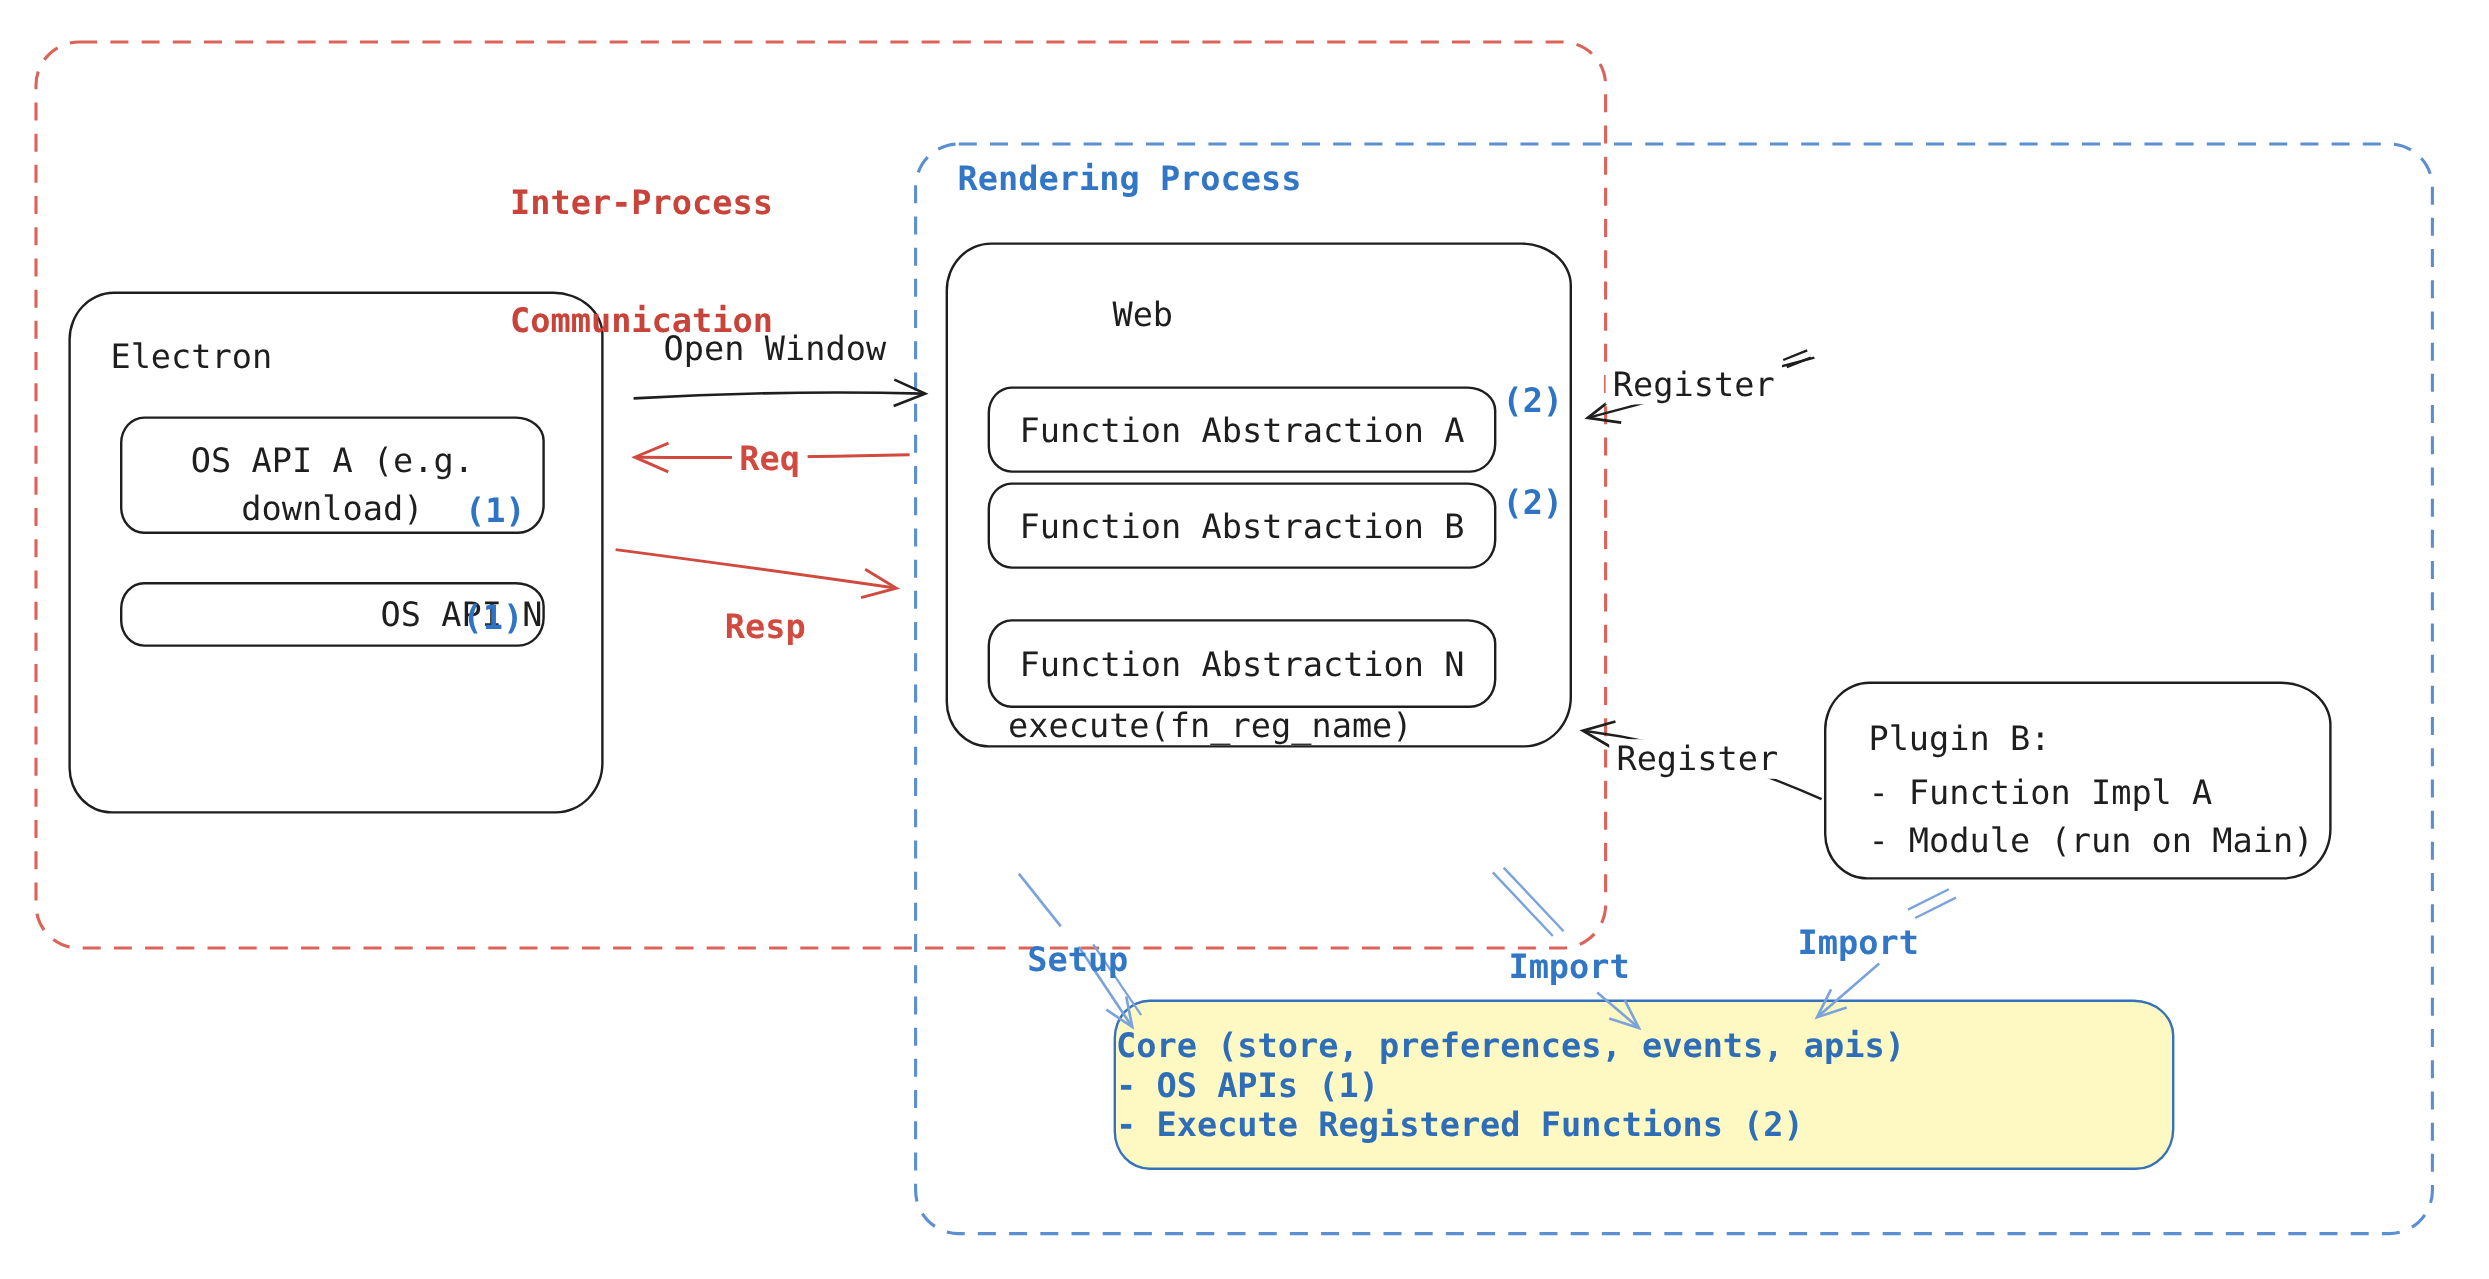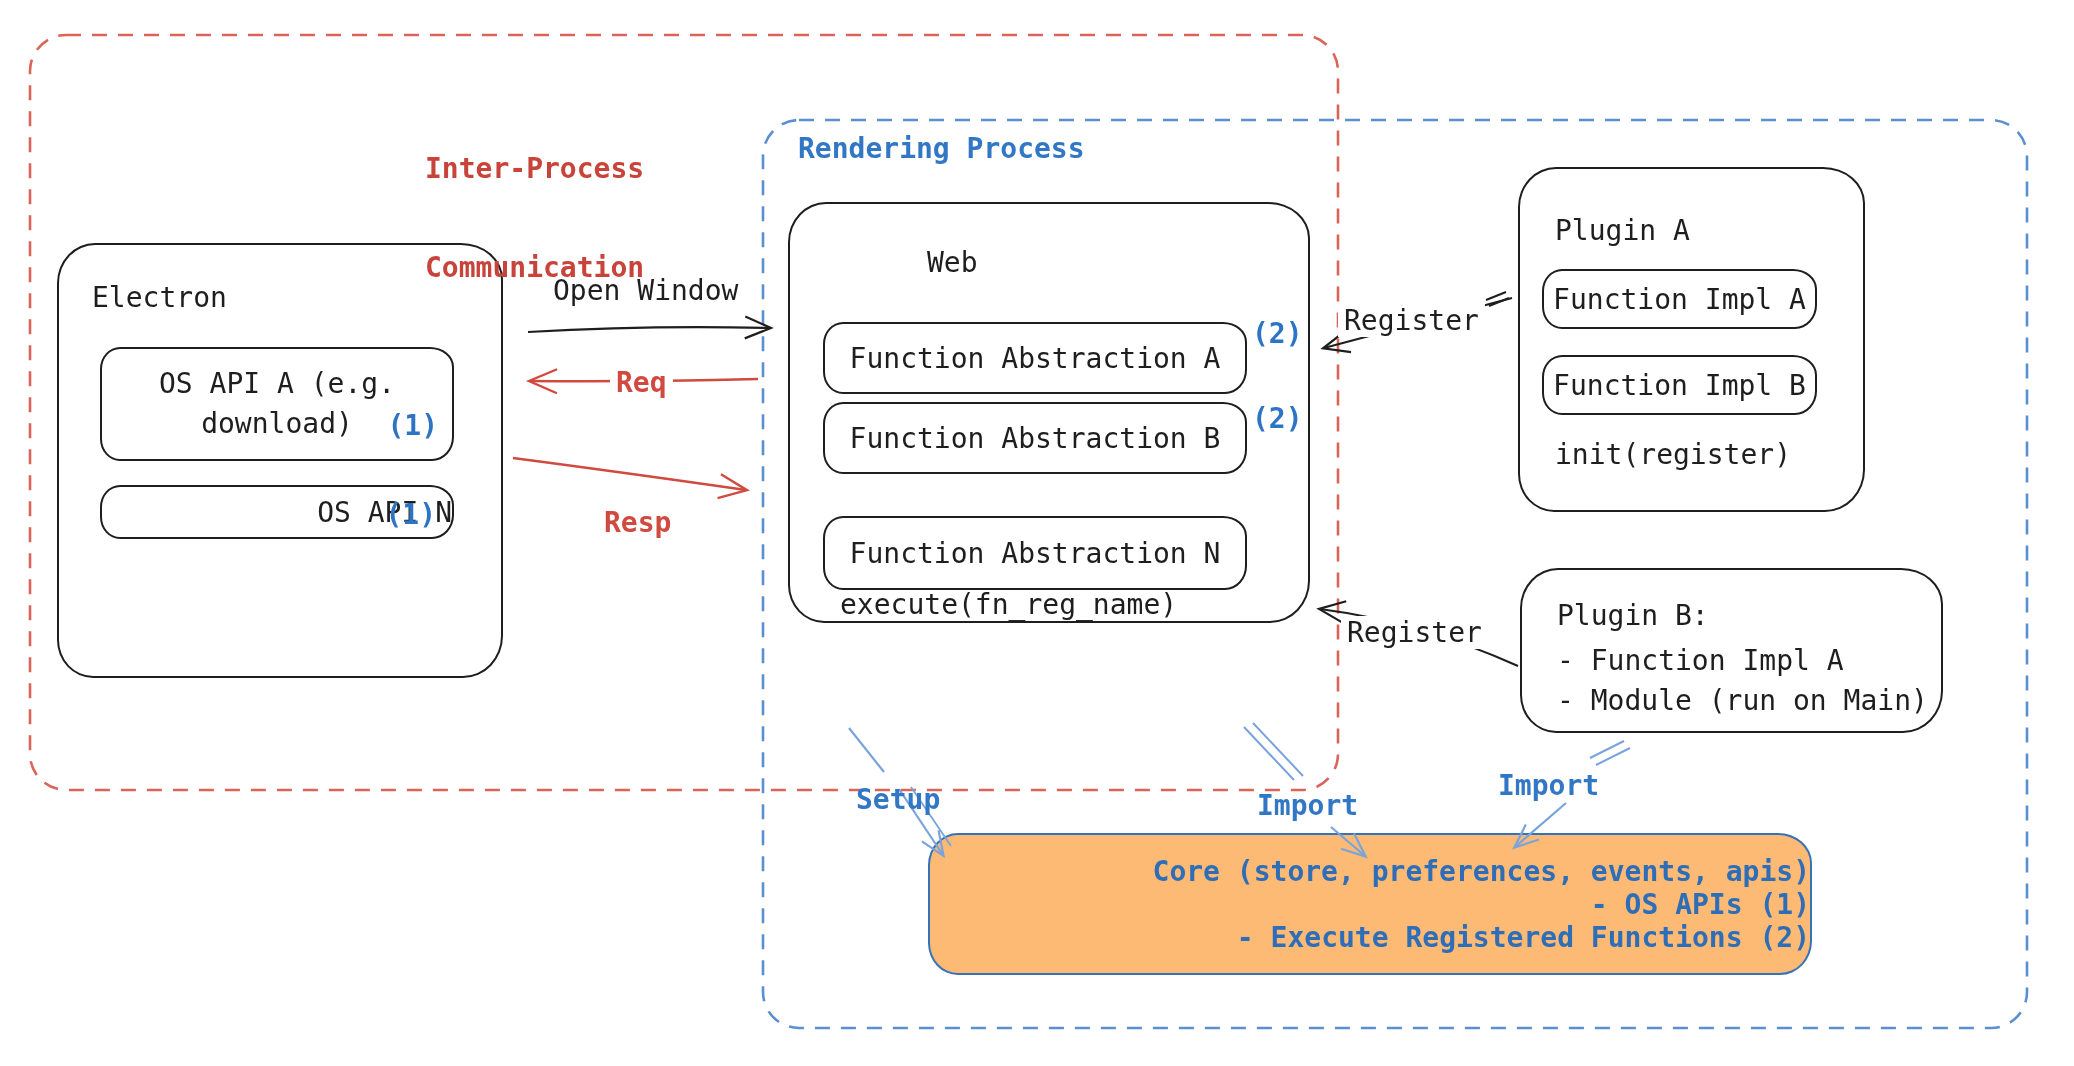--- a/index.html
+++ b/index.html
@@ -24,34 +24,34 @@
   }
   .label{position:absolute;white-space:pre;}
   .whitebg{background:#ffffff;padding:0 6px;}
   .red{color:var(--red-text);font-weight:bold;}
   .bluehead{color:var(--blue-text);font-weight:bold;}
   .blueref{color:var(--blue-ref);font-weight:bold;}
   .bluecore{color:var(--core-blue);font-weight:bold;}
   .arrowlabel-red{color:var(--red-line);font-weight:bold;}
   .arrowlabel-blue{color:var(--blue-text);font-weight:bold;}
   .corebox{
-    position:absolute;background:#fdba74;border:2.2px solid var(--core-border);
+    position:absolute;background:#fef9c3;border:2.2px solid var(--core-border);
     border-radius:30px 34px 32px 30px / 32px 30px 34px 32px;
-    box-sizing:border-box;text-align:right;
+    box-sizing:border-box;text-align:left;
   }
   svg.wires{position:absolute;left:0;top:0;pointer-events:none;}
 </style>
 </head>
 <body>
 
 <div class="canvas">
 
   <div class="node" style="left:57px;top:243px;width:446px;height:435px;">
     <div class="label" style="left:33px;top:36px;">Electron</div>
-    <div class="subnode" style="left:41px;top:102px;width:354px;height:114px;align-items:flex-start;">
+    <div class="subnode" style="left:41px;top:102px;width:354px;height:98px;align-items:flex-start;">
       <div style="padding-top:15px;line-height:40px;">
         <div>OS API A (e.g.</div>
         <div>download)</div>
       </div>
       <div class="label blueref" style="right:14px;top:60px;">(1)</div>
     </div>
     <div class="subnode" style="left:41px;top:240px;width:354px;height:54px;justify-content:flex-end;">
       <span>OS API N</span>
       <div class="label blueref" style="right:16px;top:11px;">(1)</div>
     </div>
@@ -66,30 +66,20 @@
     <div class="subnode" style="left:33px;top:198px;width:424px;height:72px;">
       <span>Function Abstraction B</span>
     </div>
     <div class="label blueref" style="left:462px;top:198px;">(2)</div>
     <div class="subnode" style="left:33px;top:312px;width:424px;height:74px;">
       <span>Function Abstraction N</span>
     </div>
     <div class="label" style="left:50px;top:384px;">execute(fn_reg_name)</div>
   </div>
 
-  <div class="node" style="left:1518px;top:167px;width:347px;height:345px;">
-    <div class="label" style="left:35px;top:45px;">Plugin A</div>
-    <div class="subnode" style="left:22px;top:100px;width:275px;height:60px;">
-      <span>Function Impl A</span>
-    </div>
-    <div class="subnode" style="left:22px;top:186px;width:275px;height:60px;">
-      <span>Function Impl B</span>
-    </div>
-    <div class="label" style="left:35px;top:269px;">init(register)</div>
-  </div>
 
   <div class="node" style="left:1520px;top:568px;width:423px;height:165px;">
     <div class="label" style="left:35px;top:29px;">Plugin B:</div>
     <div class="label" style="left:35px;top:74px;">- Function Impl A</div>
     <div class="label" style="left:35px;top:114px;">- Module (run on Main)</div>
   </div>
 
   <div class="corebox" style="left:928px;top:833px;width:884px;height:142px;">
     <div class="bluecore" style="padding-top:20px;line-height:33px;">
       <div>Core (store, preferences, events, apis)</div>

